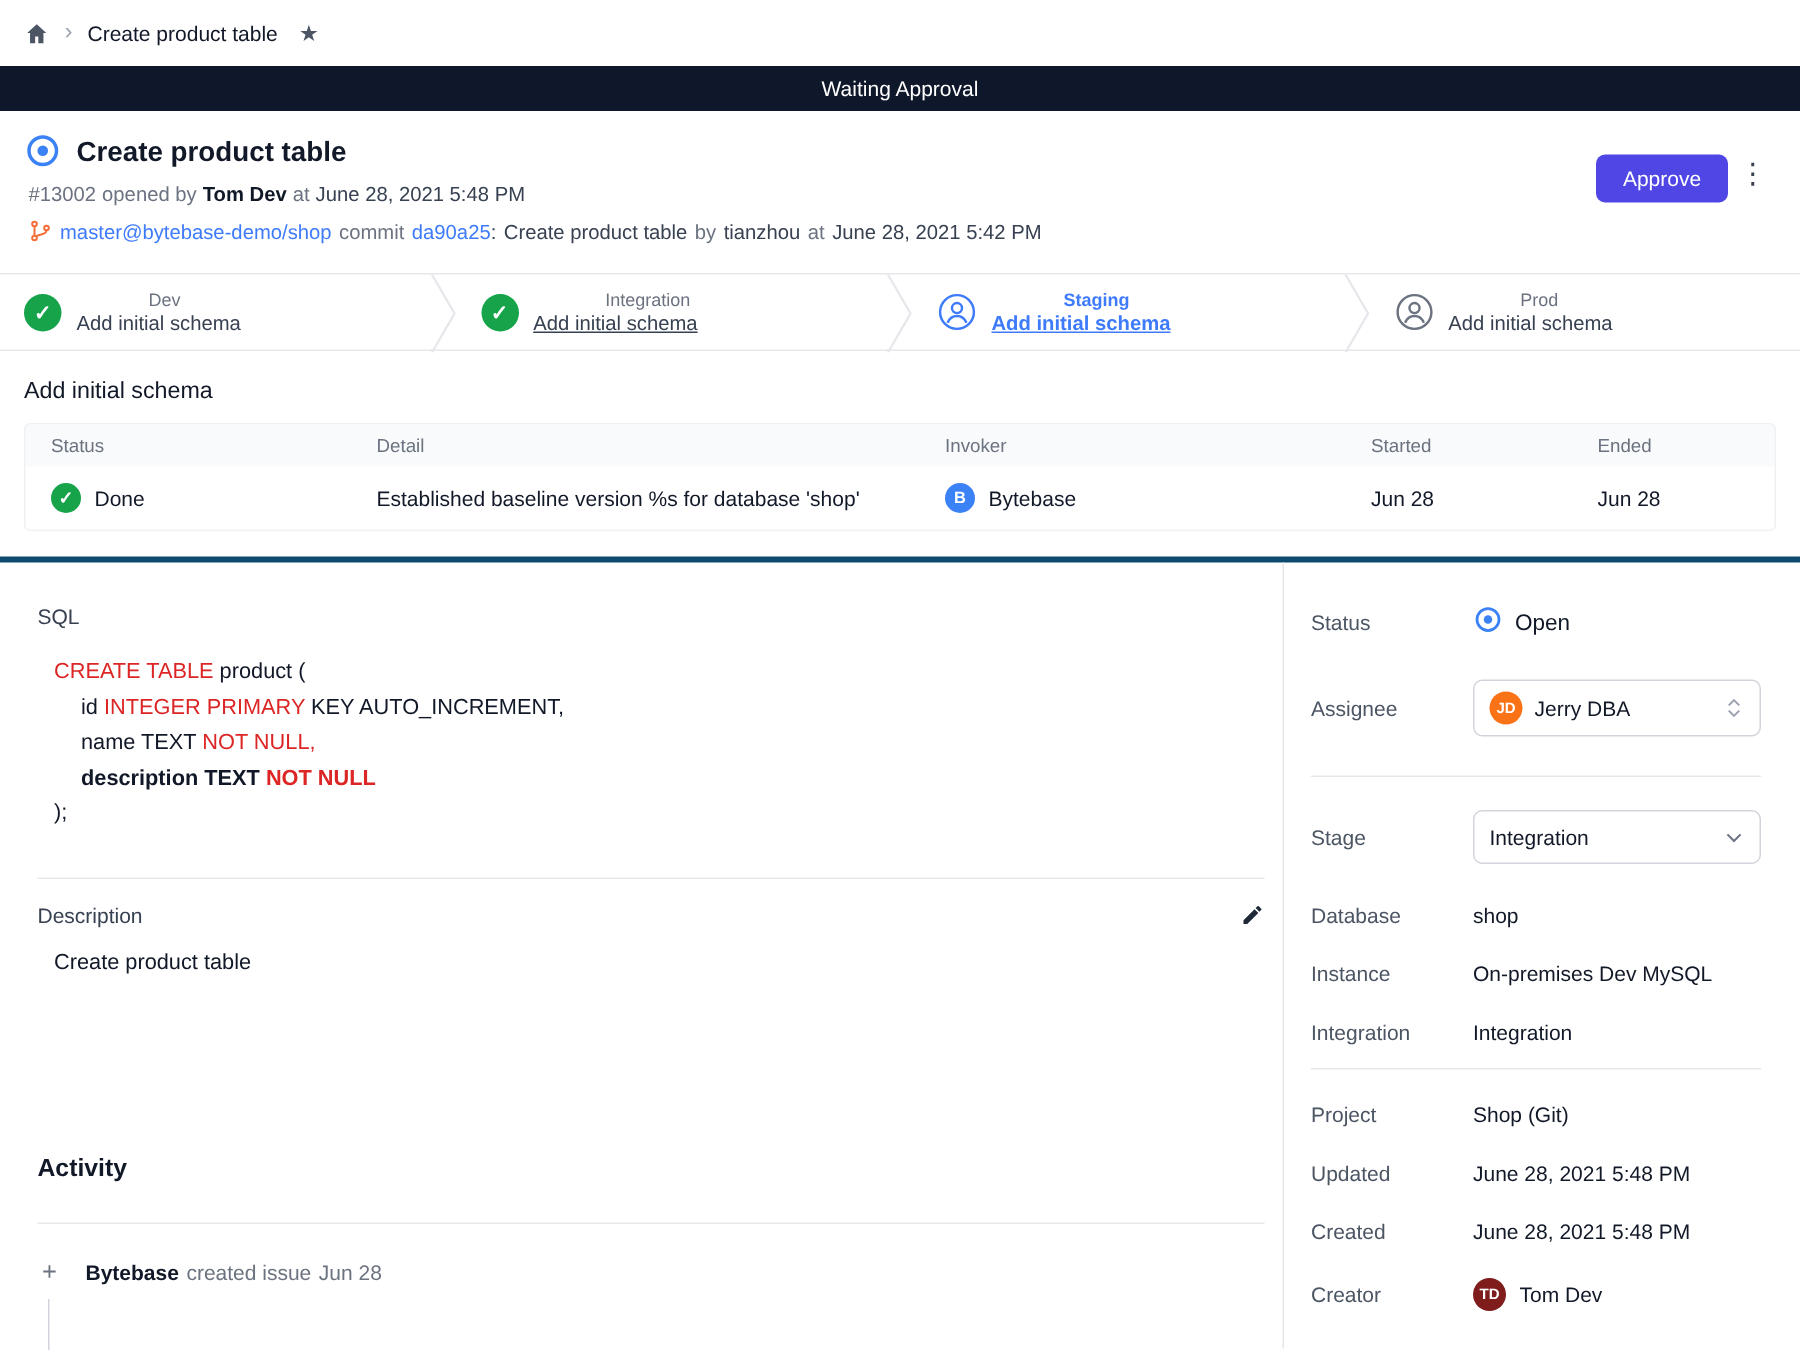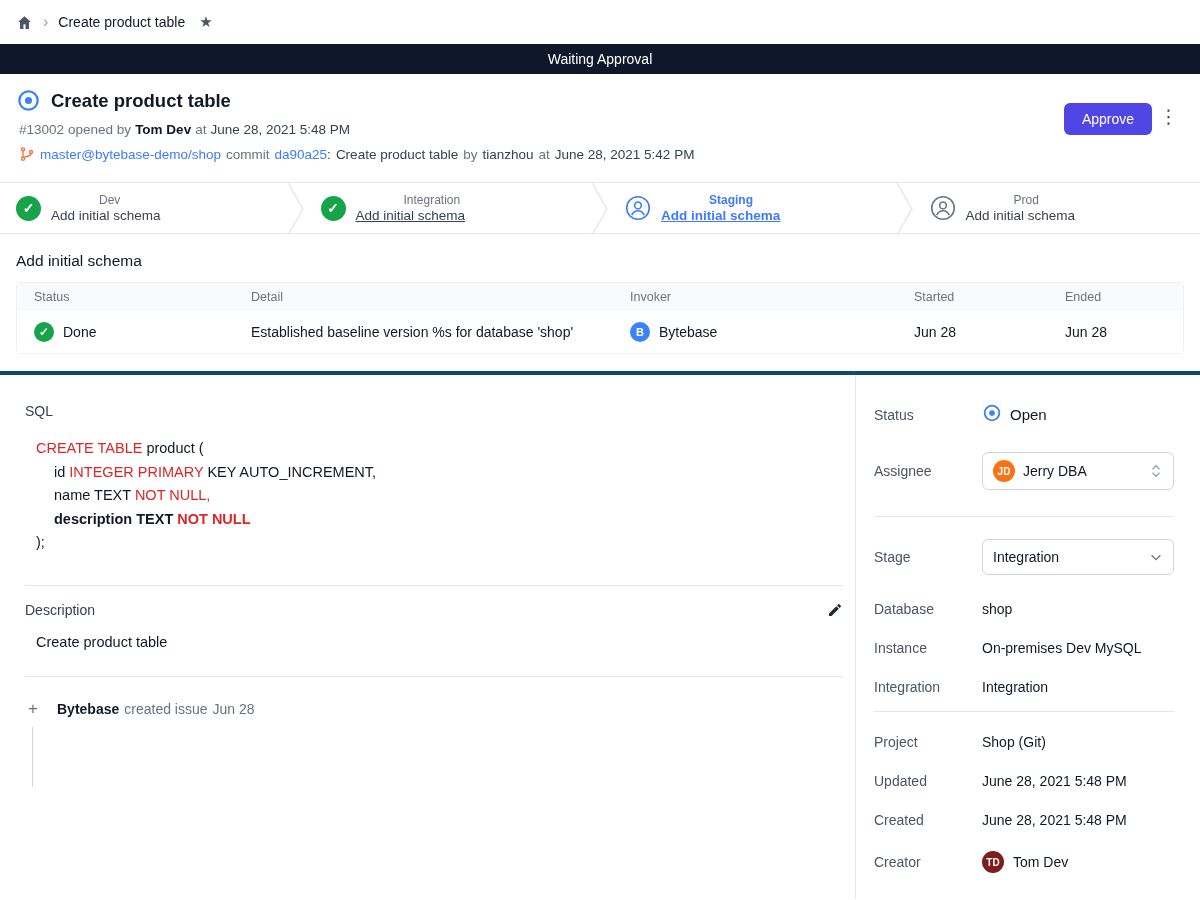--- a/index.html
+++ b/index.html
@@ -244,20 +244,21 @@
       <div class="divider d1"></div>
       <div class="desc-row">
         <span class="desc-label">Description</span>
         <span class="pencil">
           <svg width="16" height="16" viewBox="0 0 24 24" fill="#1f2937">
               <path d="M3 17.25V21h3.75L17.8 9.94l-3.75-3.75L3 17.25zM20.7 7.04a1 1 0 0 0 0-1.41l-2.34-2.34a1 1 0 0 0-1.41 0l-1.83 1.83 3.75 3.75 1.83-1.83z"></path>
             </svg>
         </span>
       </div>
       <div class="desc-text">Create product table</div>
+      <h2 class="activity-title">Activity</h2>
       <div class="divider d2"></div>
       <div class="activity-entry">
         <span class="plus-icon">+</span>
         <span class="entry-actor">Bytebase</span>
         <span class="entry-rest">created issue</span>
         <span class="entry-rest">Jun 28</span>
       </div>
     </div>
 
     <aside class="sidebar">

